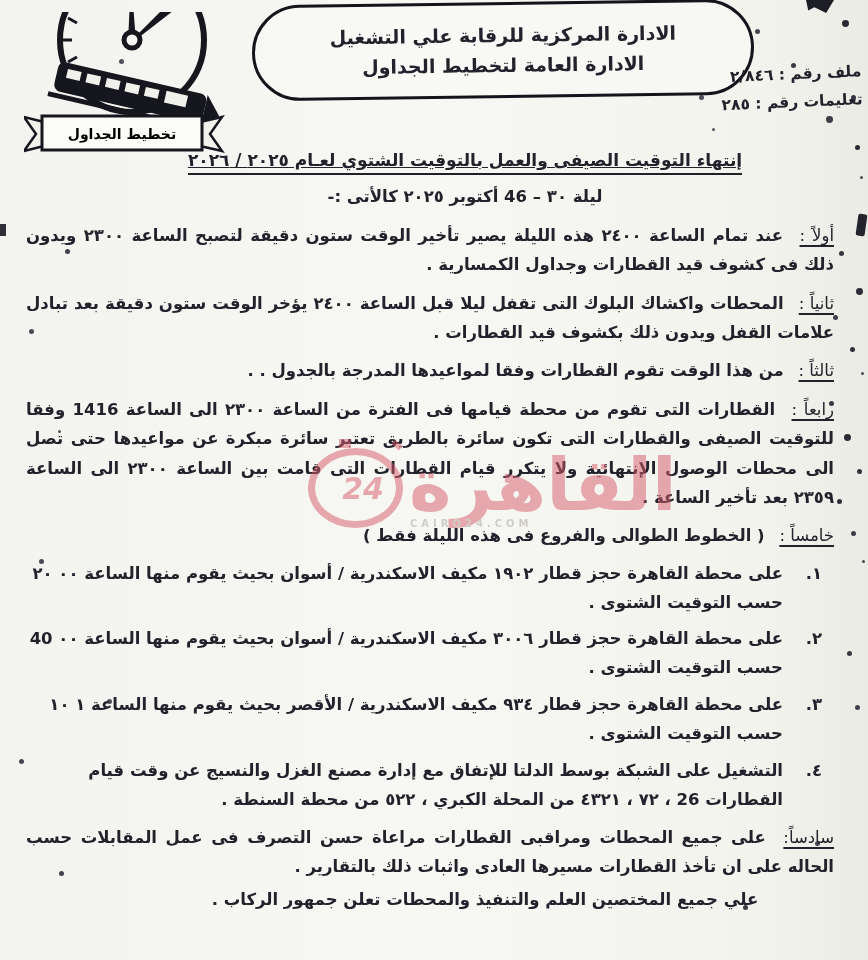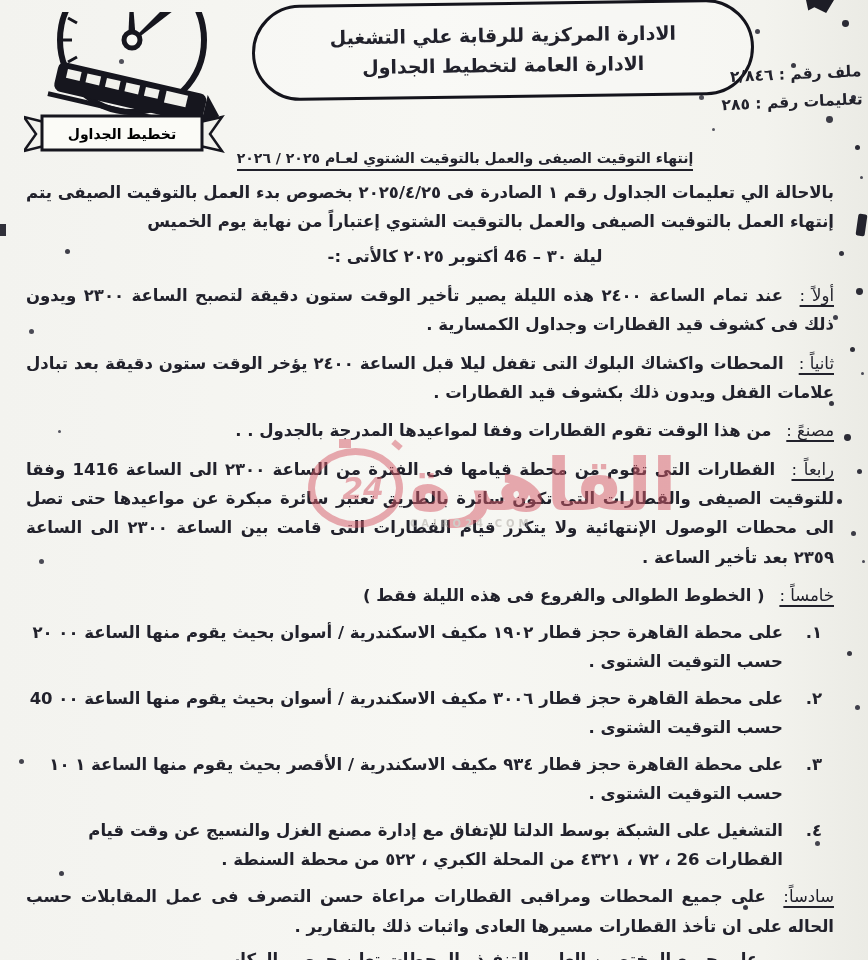--- a/index.html
+++ b/index.html
@@ -17,21 +17,21 @@
     display:flex;flex-direction:column;justify-content:center;align-items:center;gap:8px;
     font-size:19px;font-weight:800;transform:rotate(-0.8deg);background:rgba(255,255,255,.25);
   }
   .refs{
     position:absolute;left:686px;top:66px;width:176px;
     display:flex;flex-direction:column;gap:10px;
     font-size:15.5px;font-weight:800;text-align:right;transform:rotate(-2.5deg);
   }
   
   .doc{position:absolute;top:142px;right:0;left:0;padding:6px 34px 0 26px;}
-  .title{margin:2px 30px 13px 100px;text-align:center;font-size:14px;font-weight:800;}
+  .title{margin:2px 30px 13px 100px;text-align:center;font-size:17px;font-weight:800;text-decoration:underline;}
   .title span{border-bottom:2.5px solid #20202a;padding-bottom:3px;}
   .para{font-size:16.5px;font-weight:700;line-height:1.75;text-align:justify;margin:0 0 6px;}
   .intro-close{font-size:16.5px;font-weight:700;line-height:1.7;text-align:center;padding-left:70px;margin:0 0 10px;}
   .sec{font-size:16.5px;font-weight:700;line-height:1.78;text-align:justify;margin:0 0 9px;}
   .sec-label{text-decoration:underline;text-decoration-thickness:2px;text-underline-offset:4px;font-weight:400;margin-left:9px;white-space:nowrap;}
   .num-list{padding-right:12px;margin:2px 0 4px;}
   .num-item{display:flex;gap:15px;font-size:16.5px;font-weight:700;line-height:1.75;margin-bottom:8px;}
   .num{min-width:24px;}
   .footer-line{text-align:center;font-size:16.5px;font-weight:700;margin:8px 0 0;padding-left:110px;}
   
@@ -124,35 +124,34 @@
       <div>تعليمات رقم : ٢٨٥</div>
     </div>
   </div>
 
   <div class="doc">
 
     <div class="title">
       <span>إنتهاء التوقيت الصيفى والعمل بالتوقيت الشتوي لعـام ٢٠٢٥ / ٢٠٢٦</span>
     </div>
 
-    <p class="para">بالاحالة الي تعليمات الجداول رقم ١ الصادرة فى ٢٠٢٥/٤/٢٥ بخصوص بدء العمل بالتوقيت الصيفى يتم إنتهاء العمل بالتوقيت الصيفى والعمل بالتوقيت الشتوي إعتباراً من نهاية يوم الخميس</p>
     <p class="intro-close">ليلة ٣٠ – 46 أكتوبر ٢٠٢٥ كالأتى :-</p>
 
     <p class="sec">
       <span class="sec-label">أولاً :</span>
       <span>عند تمام الساعة ٢٤٠٠ هذه الليلة يصير تأخير الوقت ستون دقيقة لتصبح الساعة ٢٣٠٠ ويدون ذلك فى كشوف قيد القطارات وجداول الكمسارية .</span>
     </p>
 
     <p class="sec">
       <span class="sec-label">ثانياً :</span>
       <span>المحطات واكشاك البلوك التى تقفل ليلا قبل الساعة ٢٤٠٠ يؤخر الوقت ستون دقيقة بعد تبادل علامات القفل ويدون ذلك بكشوف قيد القطارات .</span>
     </p>
 
     <p class="sec">
-      <span class="sec-label">مصنعً :</span>
+      <span class="sec-label">ثالثاً :</span>
       <span>من هذا الوقت تقوم القطارات وفقا لمواعيدها المدرجة بالجدول . .</span>
     </p>
 
     <p class="sec">
       <span class="sec-label">رابعاً :</span>
       <span>القطارات التى تقوم من محطة قيامها فى الفترة من الساعة ٢٣٠٠ الى الساعة 1416 وفقا للتوقيت الصيفى والقطارات التى تكون سائرة بالطريق تعتبر سائرة مبكرة عن مواعيدها حتى تصل الى محطات الوصول الإنتهائية ولا يتكرر قيام القطارات التى قامت بين الساعة ٢٣٠٠ الى الساعة ٢٣٥٩ بعد تأخير الساعة .</span>
     </p>
 
     <p class="sec">
       <span class="sec-label">خامساً :</span>

